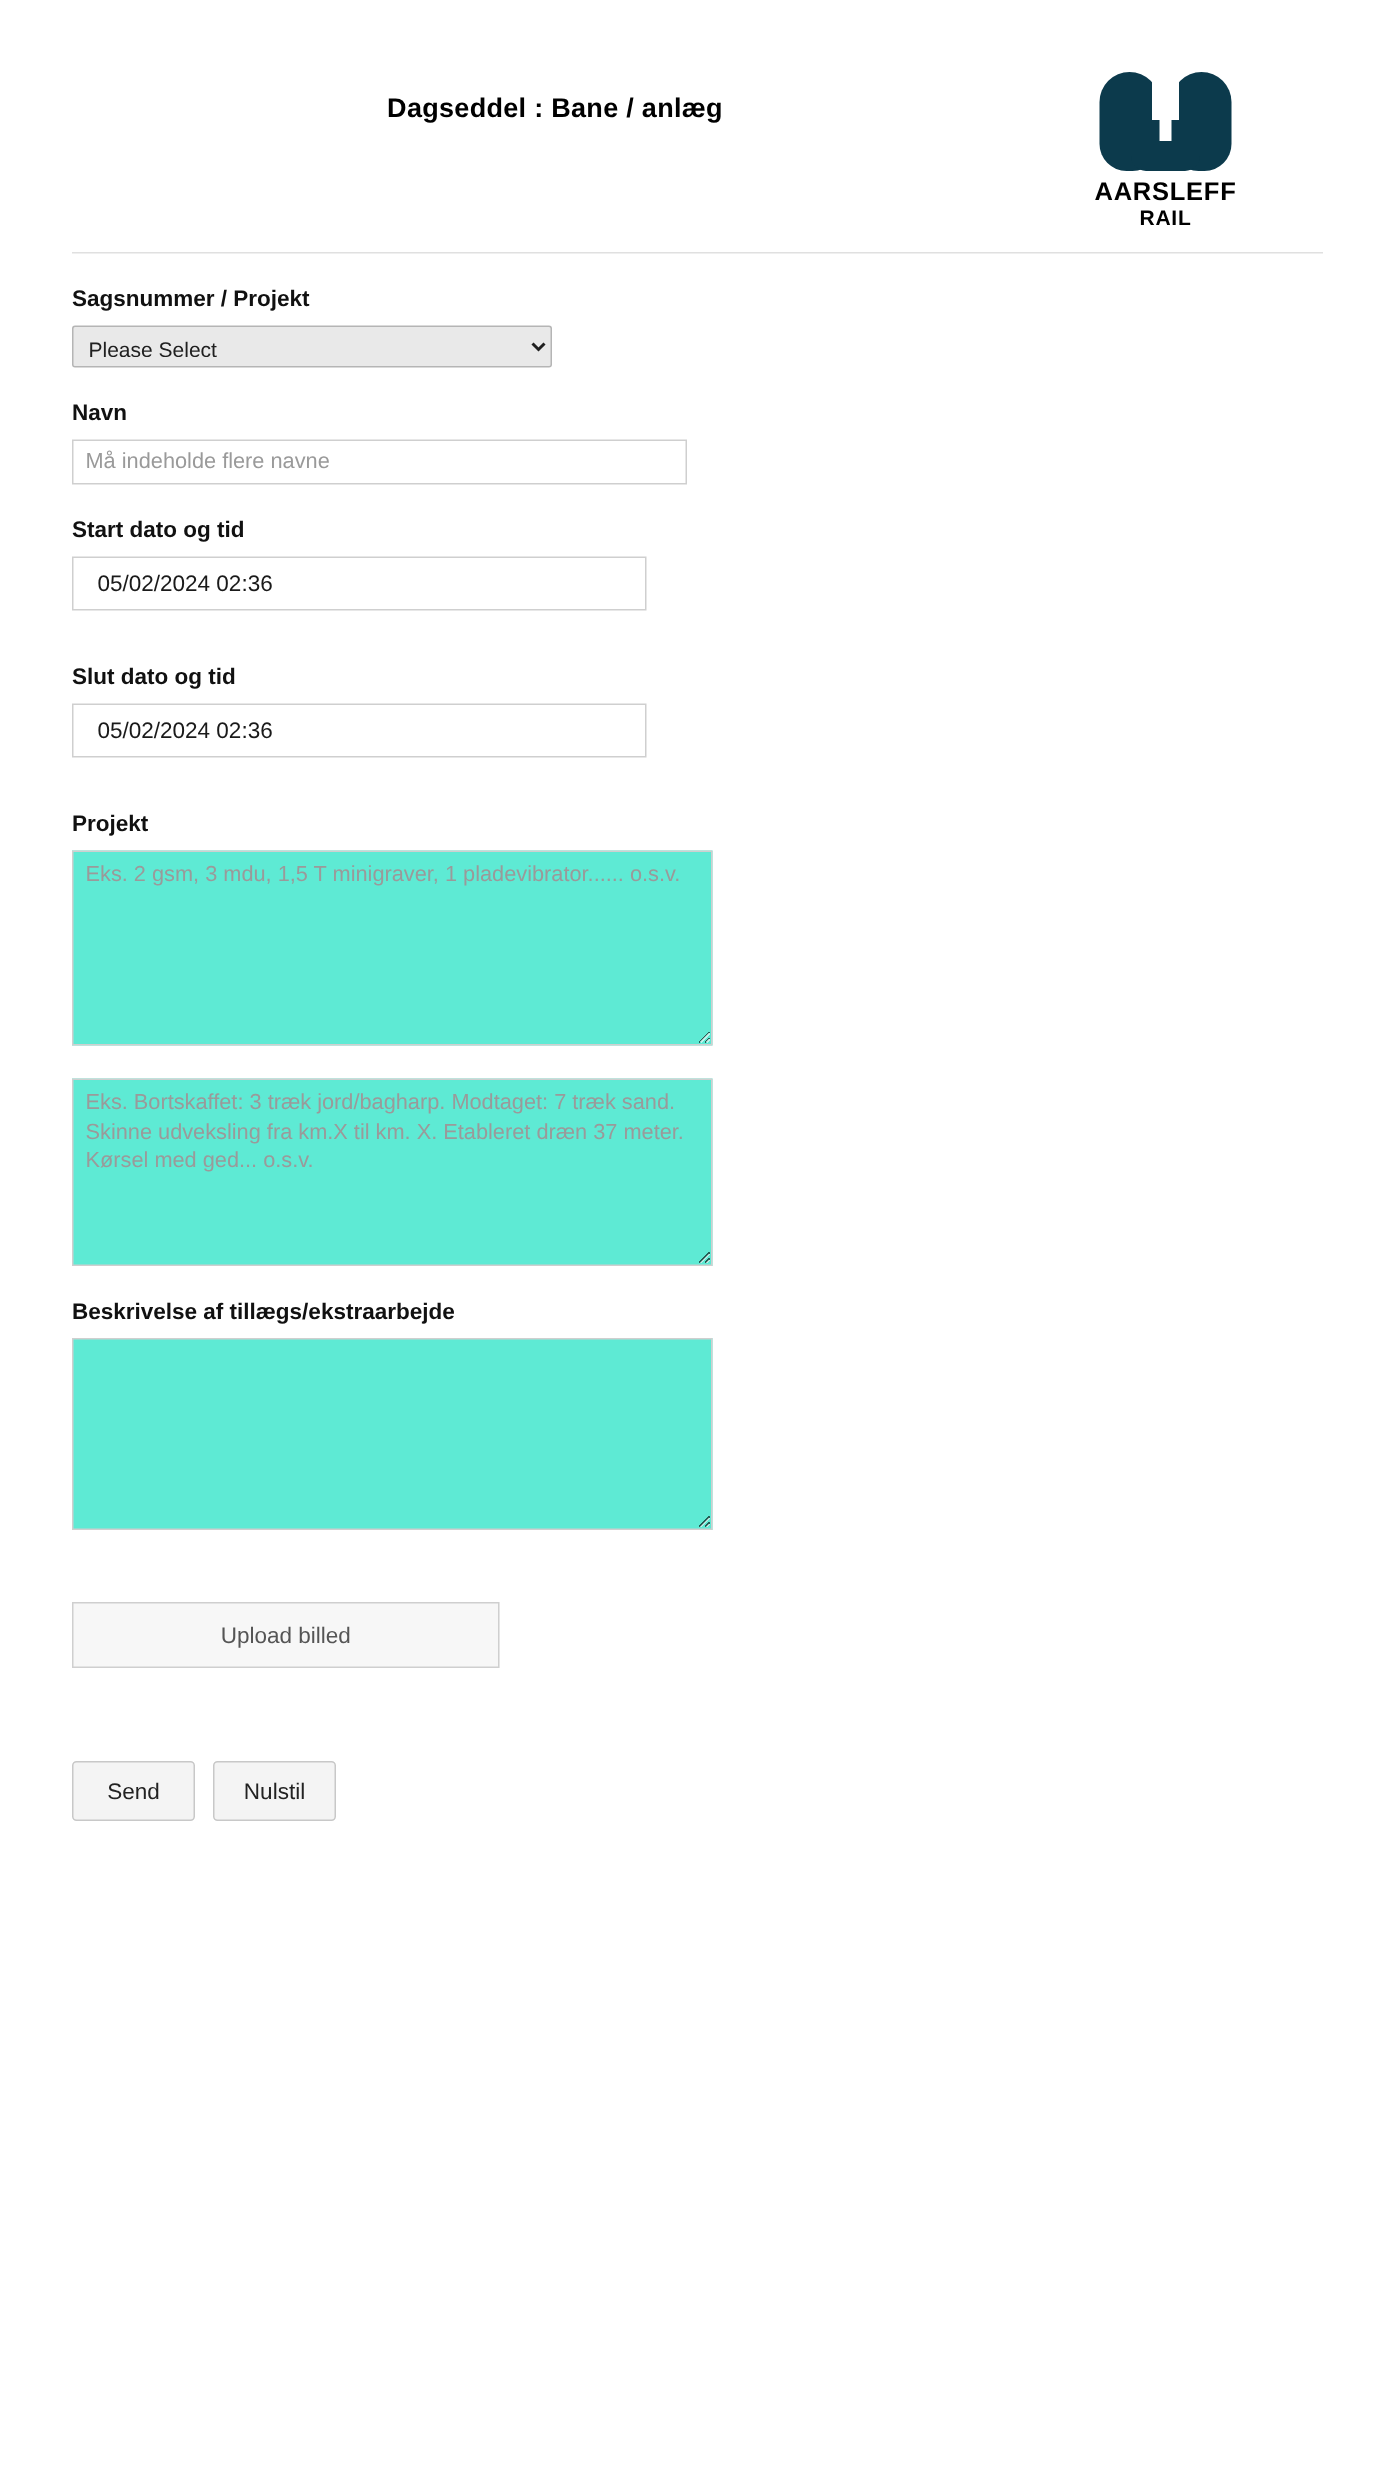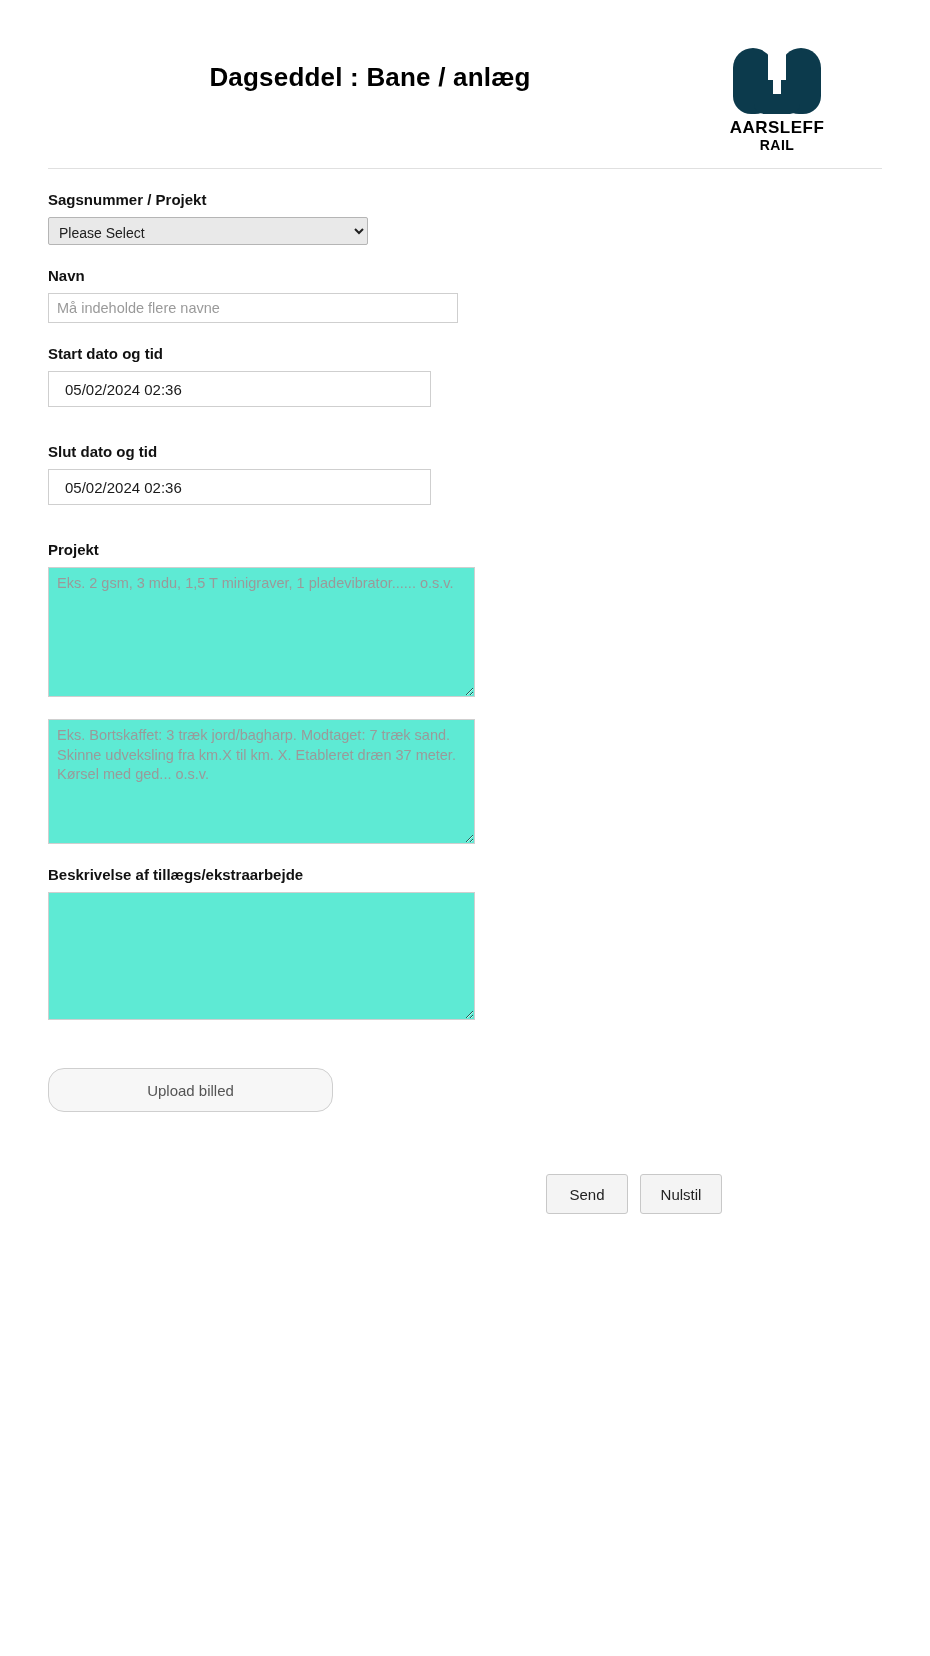--- a/index.html
+++ b/index.html
@@ -26,21 +26,21 @@
   .header {
     position: relative;
     height: 140px;
   }
   .form-title {
     position: absolute;
     left: 0;
     right: 0;
     top: 62px;
     text-align: center;
-    font-size: 26px;
+    font-size: 18px;
     font-weight: bold;
     letter-spacing: 0.2px;
     color: #000000;
     padding-right: 190px;
   }
   .logo {
     position: absolute;
     right: 40px;
     top: 48px;
     width: 130px;
@@ -167,30 +167,30 @@
   ::placeholder { color: #9a9a9a; opacity: 1; }
   .gap-small { height: 14px; }
   
   .upload-row { margin-top: 48px; }
   .upload-button {
     box-sizing: border-box;
     width: 285px;
     height: 44px;
     background: #f7f7f7;
     border: 1px solid #cfcfcf;
-    border-radius: 16px;
+    border-radius: 0;
     font-family: "Liberation Sans", sans-serif;
     font-size: 15px;
     color: #555555;
     cursor: pointer;
   }
   .submit-row {
     margin-top: 62px;
     display: flex;
-    justify-content: flex-end;
+    justify-content: flex-start;
     gap: 12px;
     padding-right: 160px;
   }
   .submit-button, .reset-button {
     box-sizing: border-box;
     min-width: 82px;
     height: 40px;
     padding: 0 18px;
     background: #f4f4f4;
     border: 1px solid #c8c8c8;

